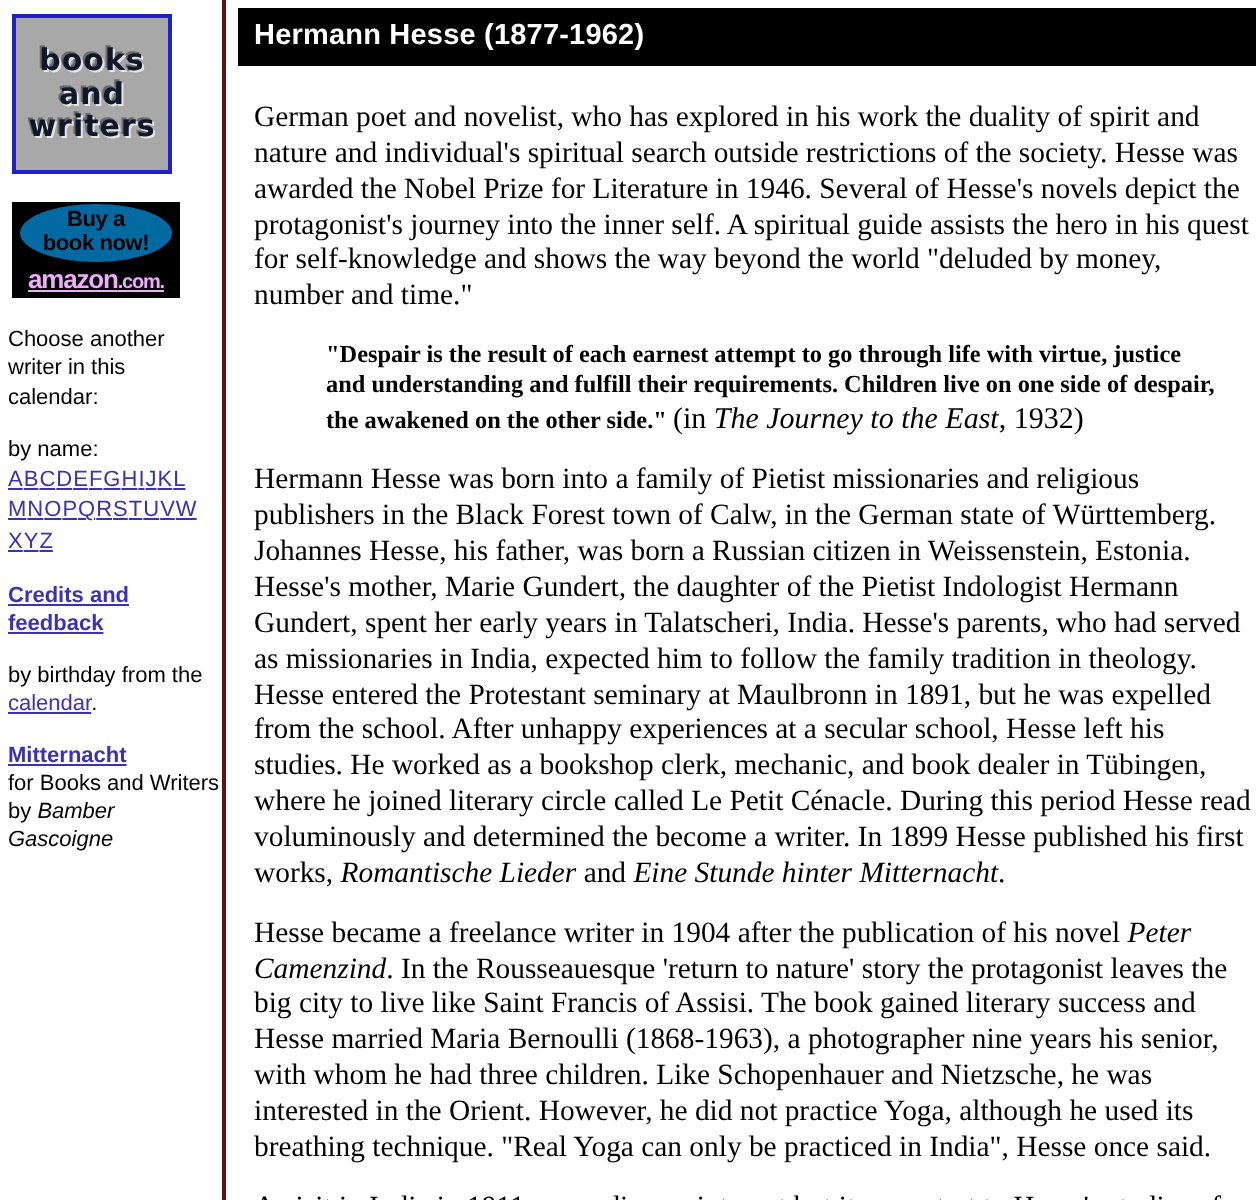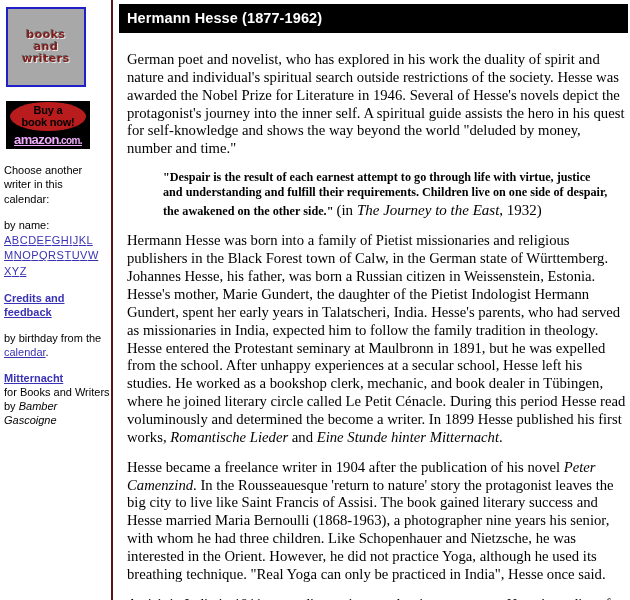--- a/index.html
+++ b/index.html
@@ -40,24 +40,24 @@
     border: 2px solid #2020c8;
     background: #a8a8a8;
     margin: 1px 0 0 2px;
     display: flex;
     flex-direction: column;
     align-items: center;
     justify-content: center;
   }
   .logo-line {
     font-family: "DejaVu Sans", sans-serif;
-    font-size: 11px;
+    font-size: 15px;
     font-weight: bold;
     letter-spacing: 0.5px;
-    color: #7f1d1d;
+    color: #0f172a;
     text-shadow:
        1px 1px 0 #e6e6e6,
       -1px -1px 0 #6a6a6a;
     line-height: 1.12;
   }
 
   .amazon-btn {
     margin: 14px 0 0 2px;
     width: 84px;
     background: #000000;
@@ -71,21 +71,21 @@
     position: relative;
     overflow: hidden;
   }
   .amazon-oval {
     position: absolute;
     left: 4px;
     top: 1px;
     width: 76px;
     height: 29px;
     border-radius: 50% / 50%;
-    background: #b91c1c;
+    background: #0369a1;
     display: flex;
     flex-direction: column;
     align-items: center;
     justify-content: center;
   }
   .amazon-oval span {
     font-family: "Liberation Sans", sans-serif;
     font-size: 11px;
     font-weight: bold;
     color: #000;

